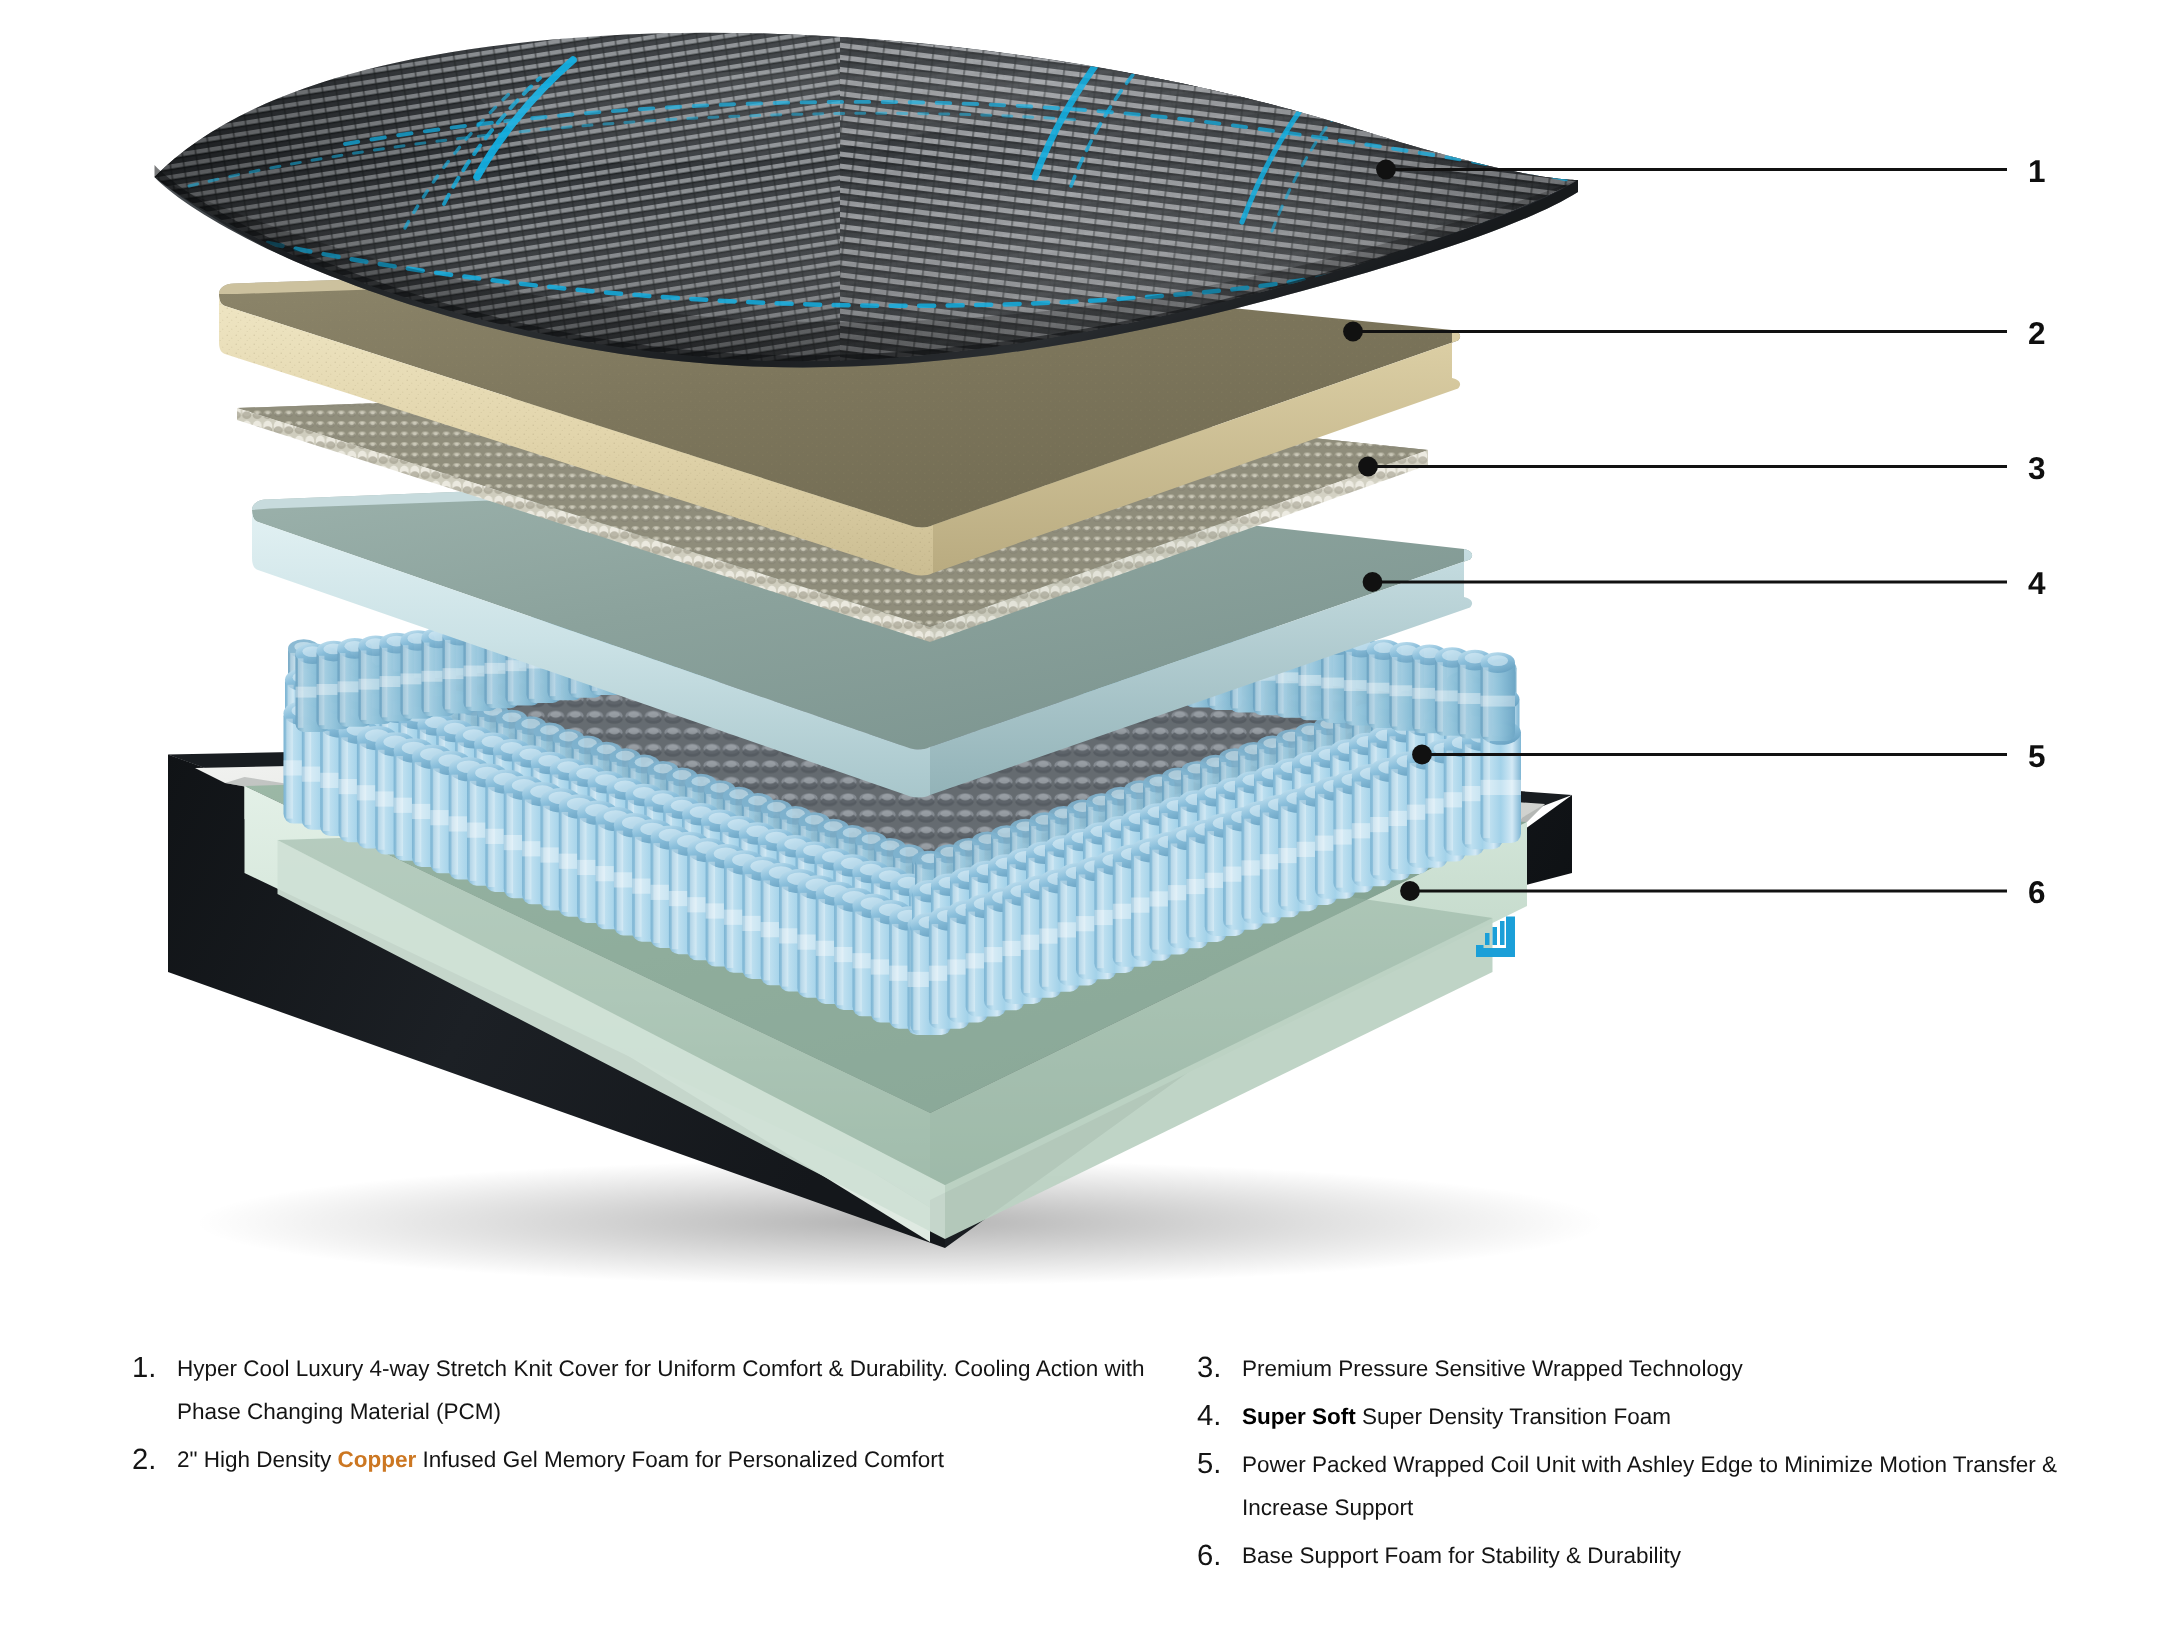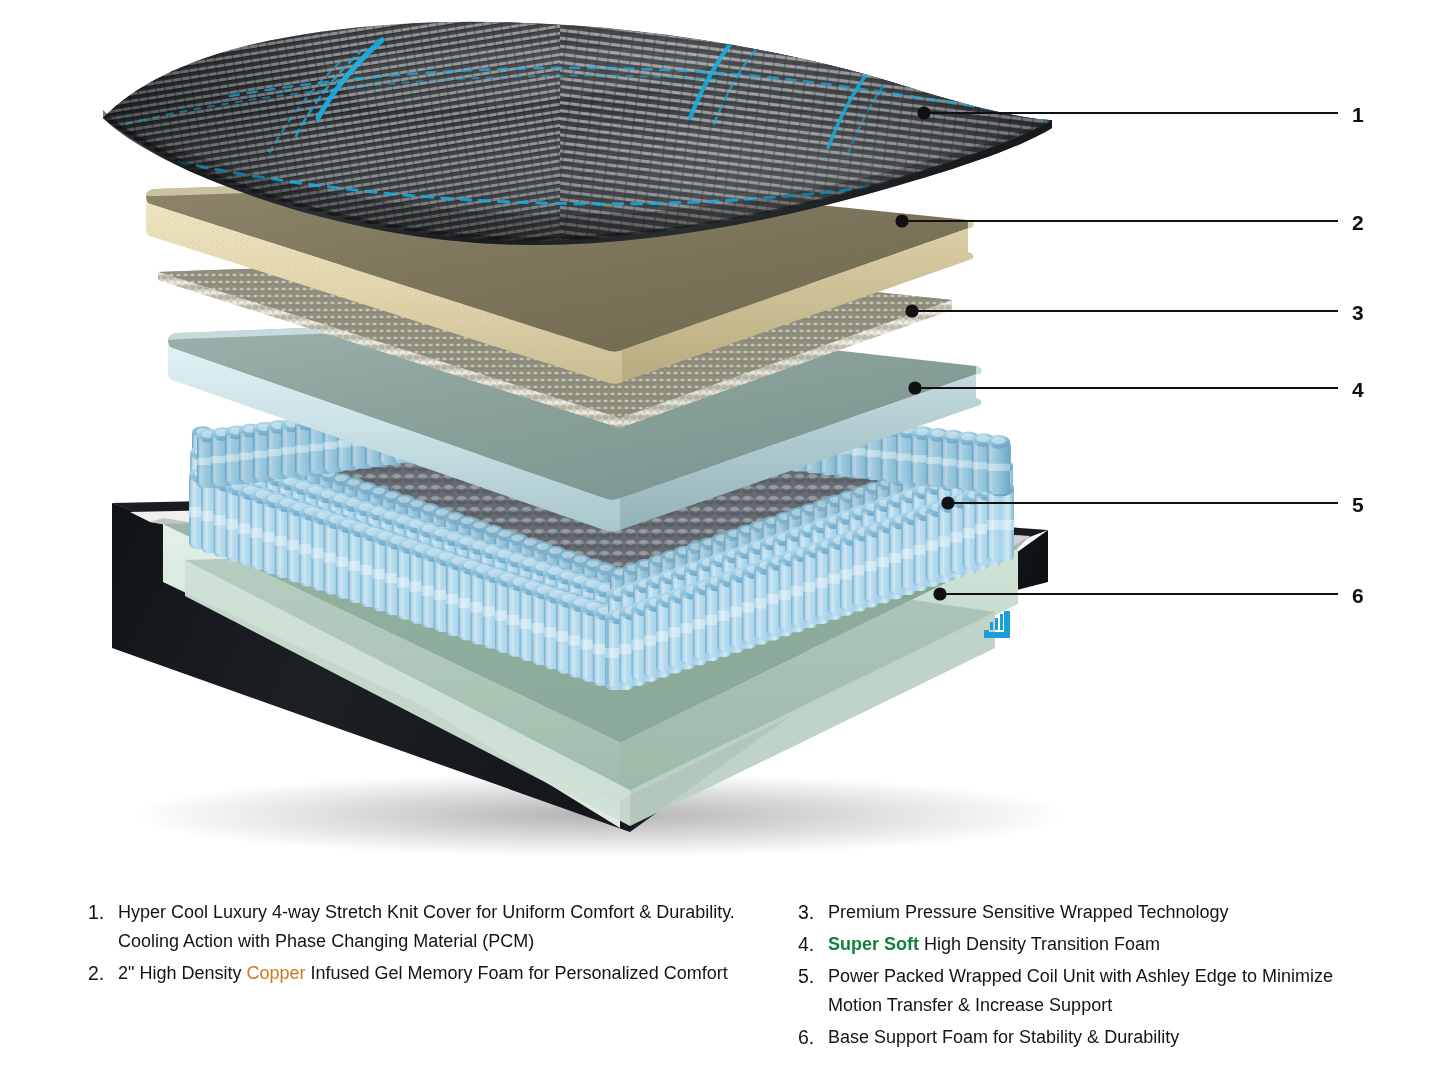--- a/index.html
+++ b/index.html
@@ -50,26 +50,26 @@
   }
   .legend-num {
     flex: 0 0 30px;
     font-size: 19.5px;
     color: #141414;
     line-height: 29px;
     text-align: left;
   }
   .legend-text {
     flex: 1 1 auto;
-    font-size: 18px;
+    font-size: 15px;
     color: #141414;
     line-height: 29px;
   }
-  .legend-text .hl-copper { color: #cc7722; font-weight: 400; }
-  .legend-text .hl-bold   { font-weight: 700; color: #15803d; }
+  .legend-text .hl-copper { color: #cc7722; font-weight: 700; }
+  .legend-text .hl-bold   { font-weight: 700; color: #000000; }
 </style>
 </head>
 <body>
 
 <div id="stage">
 
   <div id="diagram">
     <svg width="1445" height="880" viewBox="0 0 1445 880">
       <defs>
 
@@ -2182,21 +2182,21 @@
           <div class="legend-text"><span>2" High Density </span><span class="hl-copper">Copper</span><span> Infused Gel Memory Foam for Personalized Comfort</span></div>
         </div>
       </div>
     <div class="legend-col" id="legend-col-right">
         <div class="legend-item">
           <div class="legend-num">3.</div>
           <div class="legend-text"><span>Premium Pressure Sensitive Wrapped Technology</span></div>
         </div>
         <div class="legend-item">
           <div class="legend-num">4.</div>
-          <div class="legend-text"><span class="hl-bold">Super Soft</span><span> High Density Transition Foam</span></div>
+          <div class="legend-text"><span class="hl-bold">Super Soft</span><span> Super Density Transition Foam</span></div>
         </div>
         <div class="legend-item">
           <div class="legend-num">5.</div>
           <div class="legend-text"><span>Power Packed Wrapped Coil Unit with Ashley Edge to Minimize Motion Transfer &amp; Increase Support</span></div>
         </div>
         <div class="legend-item">
           <div class="legend-num">6.</div>
           <div class="legend-text"><span>Base Support Foam for Stability &amp; Durability</span></div>
         </div>
       </div>

